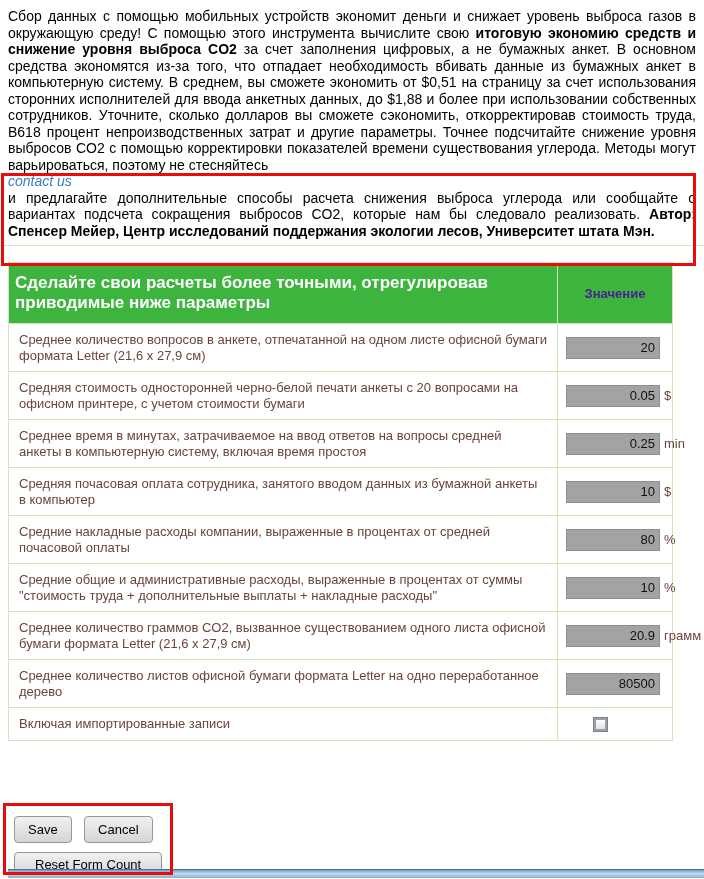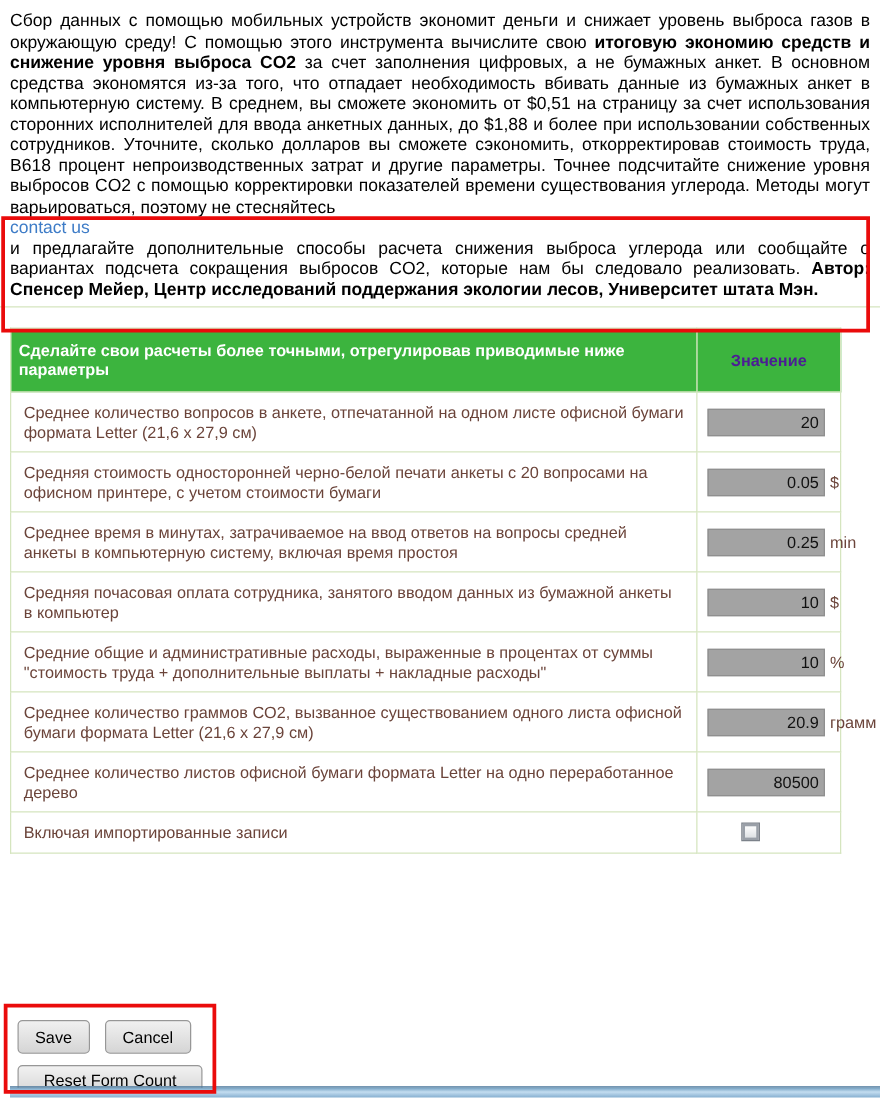--- a/index.html
+++ b/index.html
@@ -13,35 +13,35 @@
   html,body{margin:0;padding:0;}
   body{
     width:704px;height:879px;position:relative;overflow:hidden;
     background:#fff;font-family:"Liberation Sans","DejaVu Sans",sans-serif;
   }
   
   .intro{
     margin:8px 8px 0 8px;
     font-size:14px;line-height:16.5px;text-align:justify;color:#000;
   }
-  .intro a{color:var(--link-blue);text-decoration:none;cursor:pointer;}
+  .intro a{color:var(--link-blue);text-decoration:none;cursor:pointer;font-style:italic;}
   
   .outer{
     margin-top:6px;
     border-top:1px solid var(--border-green);
     padding-top:16px;
   }
   table.params{
     border-collapse:collapse;table-layout:fixed;
     margin-left:8px;width:655px;
   }
   table.params th,table.params td{border:1px solid var(--border-green);}
   th.h-param{
     width:536px;background:var(--header-green);color:#fff;
-    font-size:13px;font-weight:bold;text-align:left;
+    font-size:17px;font-weight:bold;text-align:left;
     padding:10px 6px;border-right:3px solid #fff;
   }
   th.h-value{
     width:110px;background:var(--header-green);color:#4c1d95;
     font-size:13px;font-weight:bold;text-align:center;padding:10px 2px;
   }
   td.label{
     background:#fff;color:var(--label-brown);
     font-size:13px;line-height:15.5px;padding:8px 10px;
     vertical-align:middle;
@@ -112,20 +112,24 @@
           </tr>
           <tr>
             <td class="label">Среднее время в минутах, затрачиваемое на ввод ответов на вопросы средней анкеты в компьютерную систему, включая время простоя</td>
             <td class="value"><input class="val" type="text" value="0.25" style=""><span class="unit">min</span></td>
           </tr>
           <tr>
             <td class="label">Средняя почасовая оплата сотрудника, занятого вводом данных из бумажной анкеты в компьютер</td>
             <td class="value"><input class="val" type="text" value="10" style=""><span class="unit">$</span></td>
           </tr>
           <tr>
+            <td class="label">Средние накладные расходы компании, выраженные в процентах от средней почасовой оплаты</td>
+            <td class="value"><input class="val" type="text" value="80" style=""><span class="unit">%</span></td>
+          </tr>
+          <tr>
             <td class="label">Средние общие и административные расходы, выраженные в процентах от суммы "стоимость труда + дополнительные выплаты + накладные расходы"</td>
             <td class="value"><input class="val" type="text" value="10" style=""><span class="unit">%</span></td>
           </tr>
           <tr>
             <td class="label">Среднее количество граммов CO2, вызванное существованием одного листа офисной бумаги формата Letter (21,6 x 27,9 см)</td>
             <td class="value"><input class="val" type="text" value="20.9" style=""><span class="unit">грамм</span></td>
           </tr>
           <tr>
             <td class="label">Среднее количество листов офисной бумаги формата Letter на одно переработанное дерево</td>
             <td class="value"><input class="val" type="text" value="80500" style=""></td>

